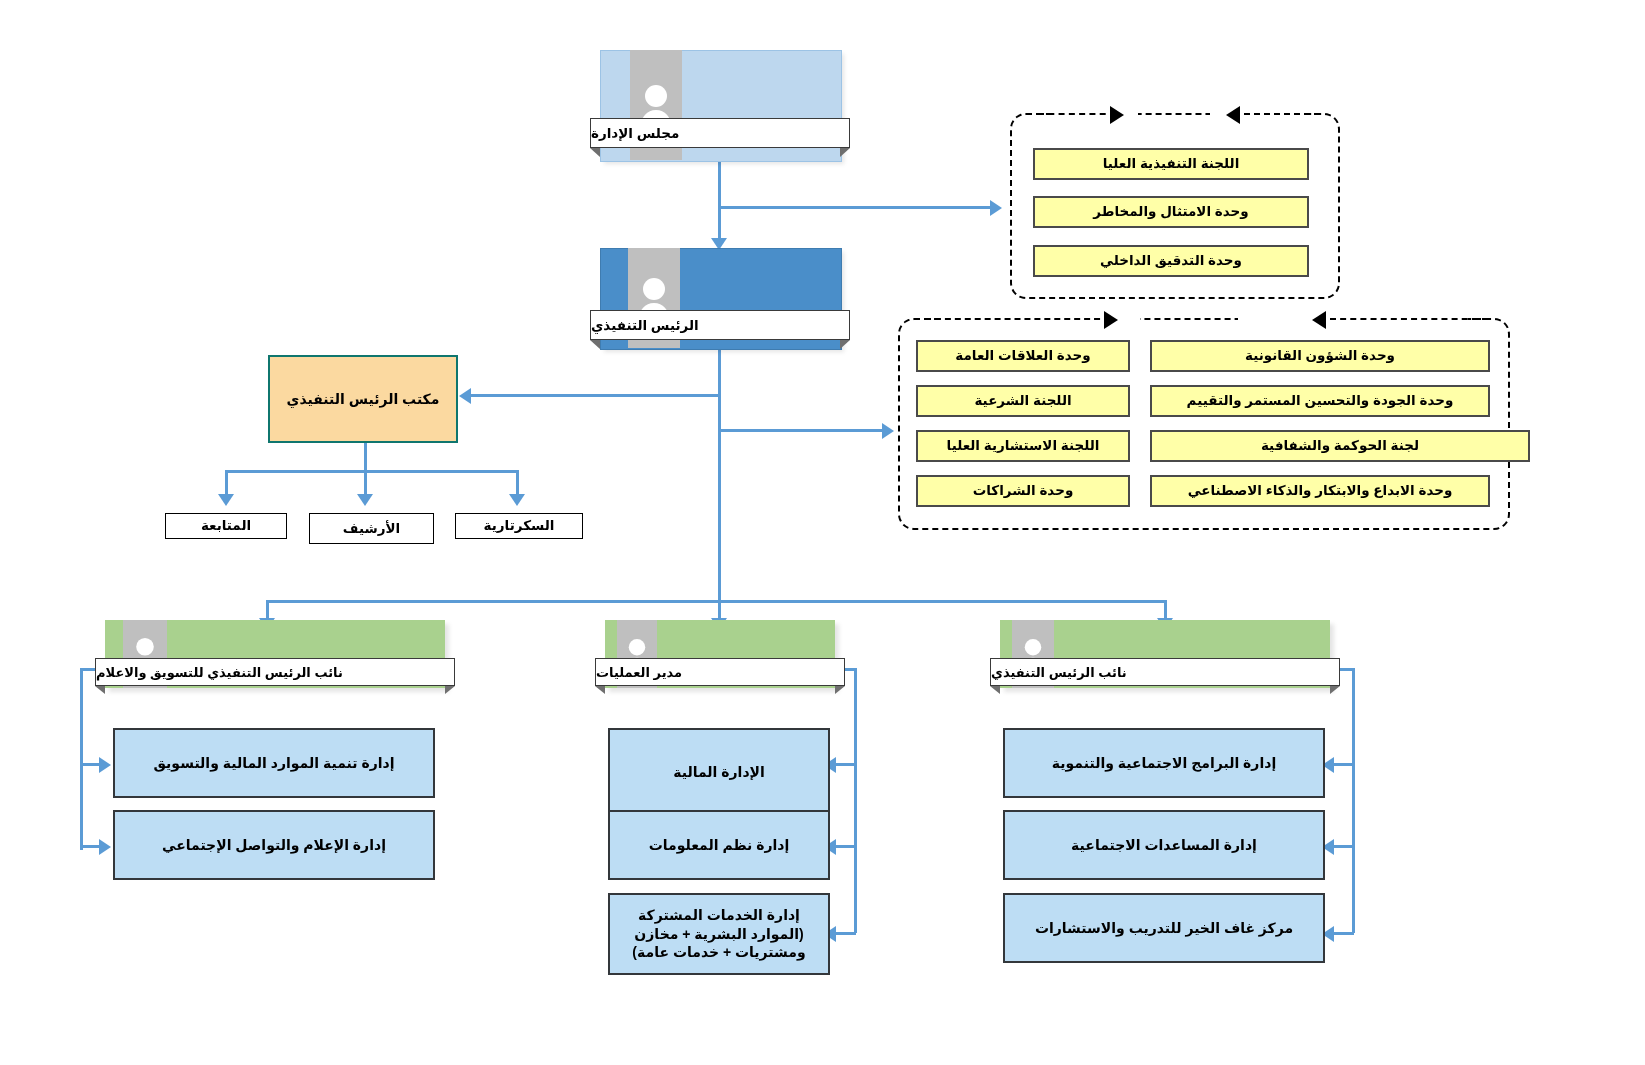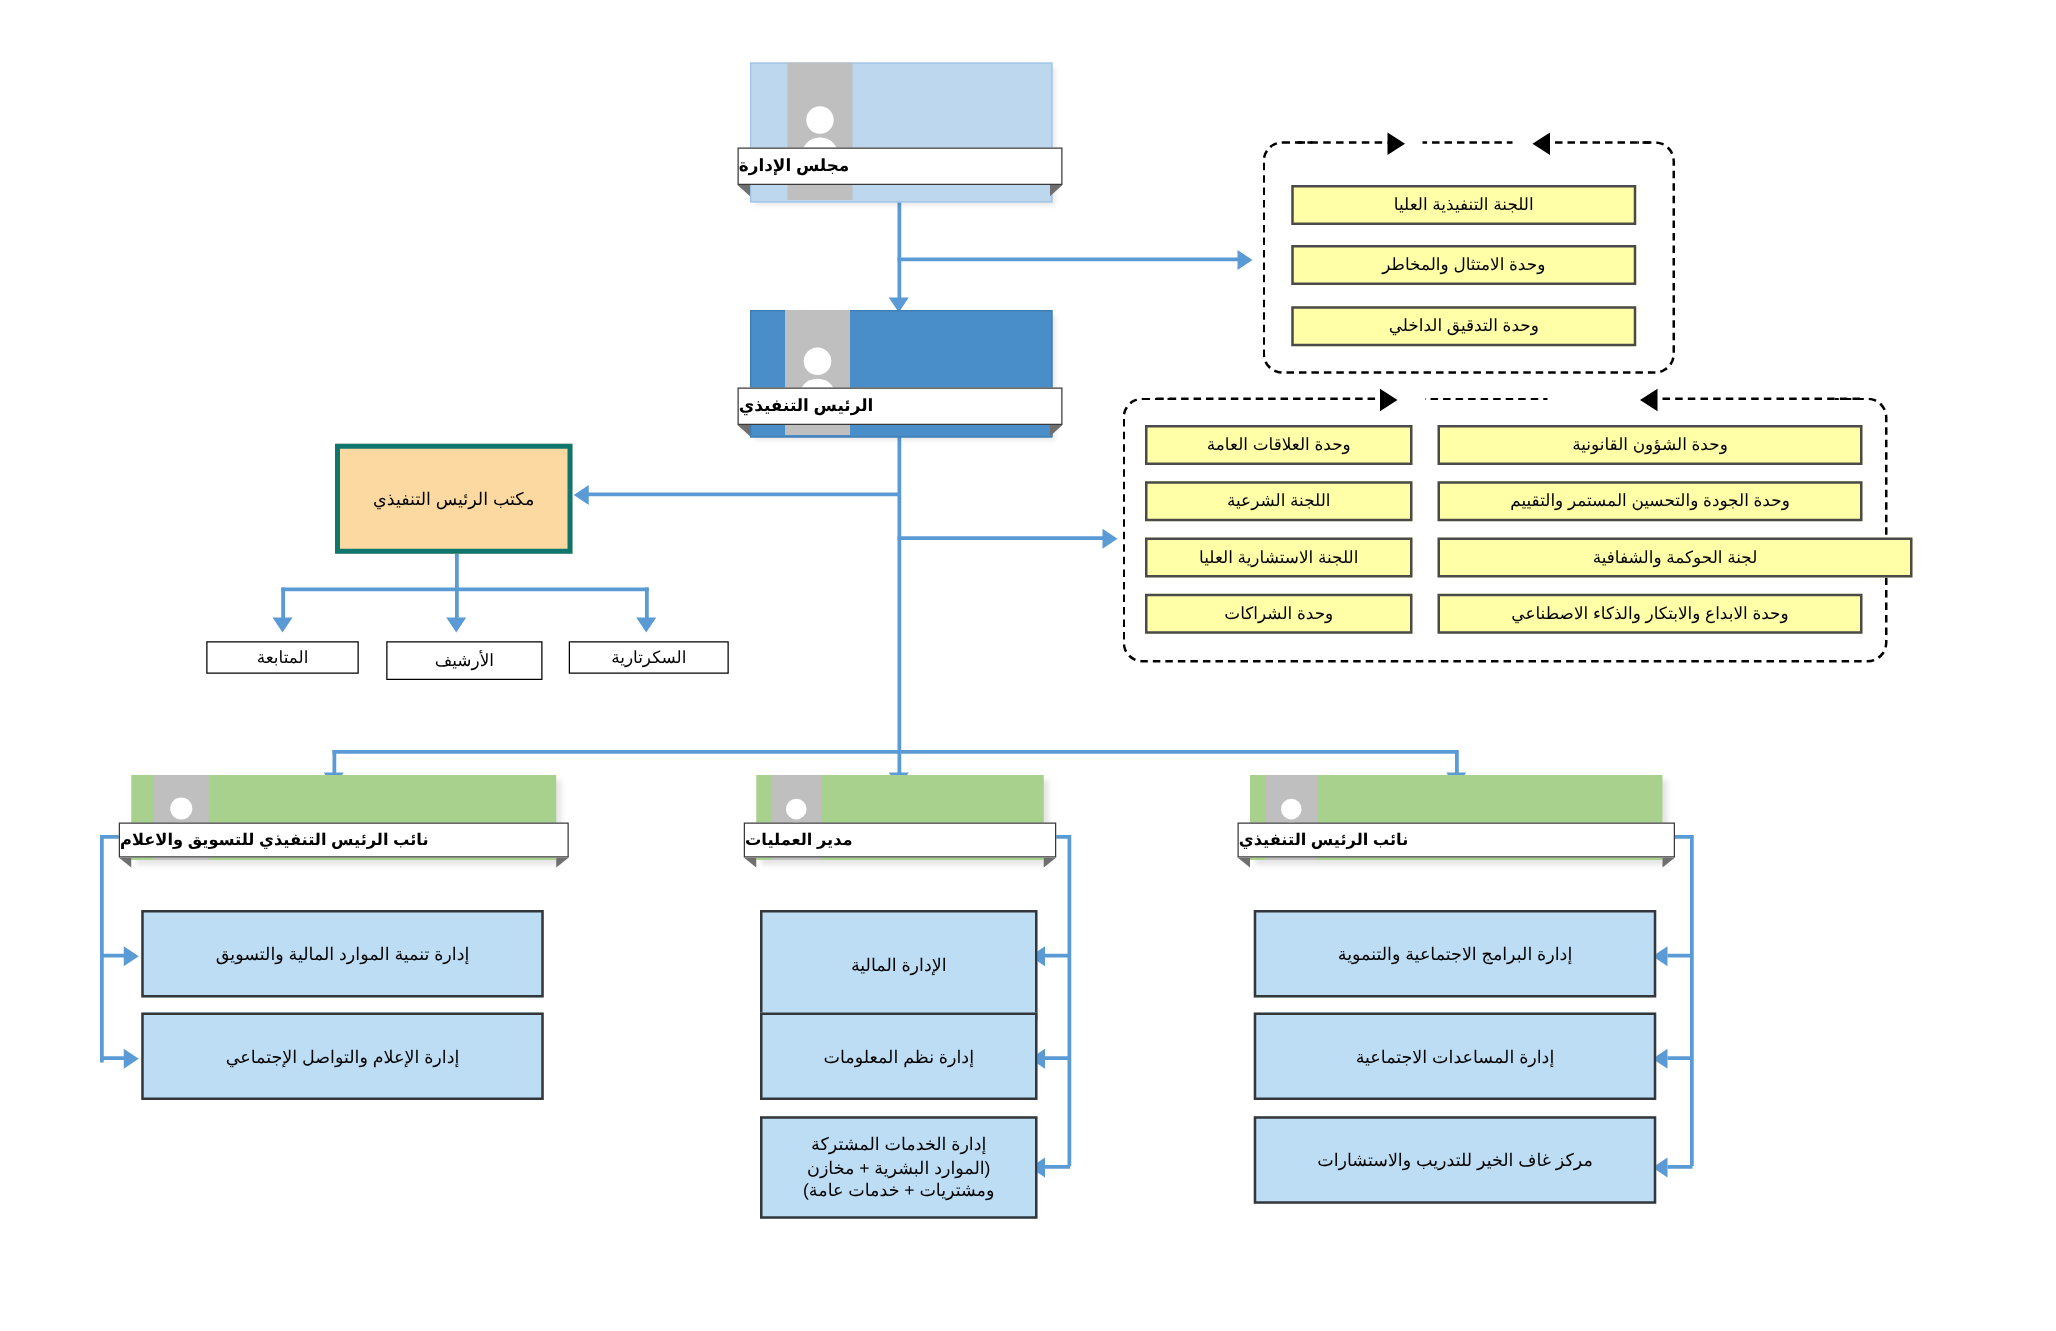--- a/index.html
+++ b/index.html
@@ -14,25 +14,25 @@
   .person-card .avatarbox{position:absolute;top:0;height:100%;width:52px;background:#bfbfbf;}
   .person-card .avatar{position:absolute;left:50%;top:50%;transform:translate(-50%,-48%);}
   .person-card .titlebar{position:absolute;left:-10px;right:-10px;background:#ffffff;
         border:1.4px solid #3a3a3a;display:flex;align-items:center;
         box-sizing:border-box;z-index:5;}
   .person-card .titlebar span{font-weight:bold;color:#000;direction:rtl;white-space:nowrap;}
   .person-card .notch{position:absolute;z-index:4;}
 
   
   .rbox{position:absolute;box-sizing:border-box;display:flex;align-items:center;
-        justify-content:center;text-align:center;font-weight:normal;color:#000;direction:rtl;
+        justify-content:center;text-align:center;font-weight:bold;color:#000;direction:rtl;
         line-height:1.32;}
   .yellow{background:#ffffa8;border:2px solid #4a4a4a;}
   .blue{background:#bdddf4;border:2px solid #33373b;}
-  .orange{background:#fbd9a0;border:4px solid #0f766e;}
+  .orange{background:#fbd9a0;border:2px solid #0f766e;}
   .white{background:#ffffff;border:1.6px solid #000000;}
 
   
   .ln{position:absolute;background:#5b9bd5;}
   .lnv{width:2.6px;}
   .lnh{height:2.6px;}
   .arrowdown{position:absolute;width:0;height:0;border-left:8px solid transparent;
         border-right:8px solid transparent;border-top:12px solid #5b9bd5;}
   .arrowleft{position:absolute;width:0;height:0;border-top:8px solid transparent;
         border-bottom:8px solid transparent;border-right:12px solid #5b9bd5;}

